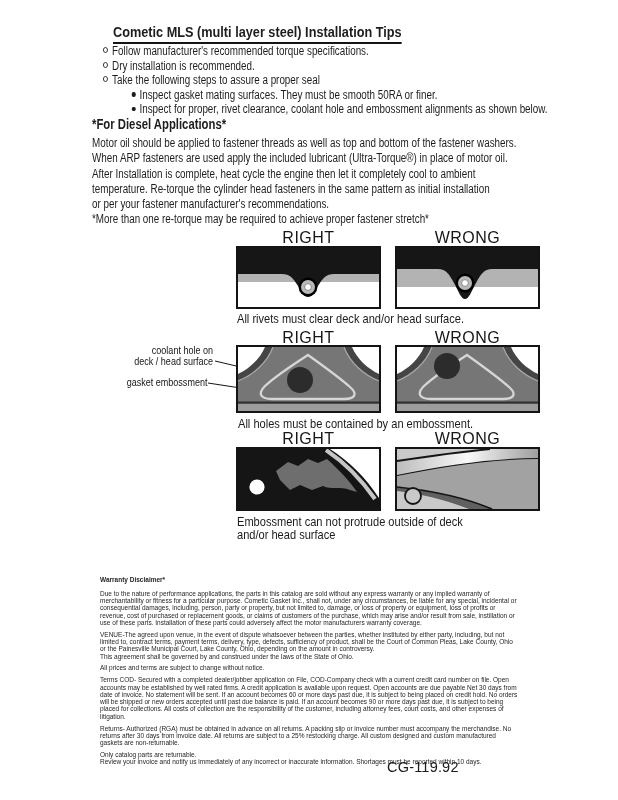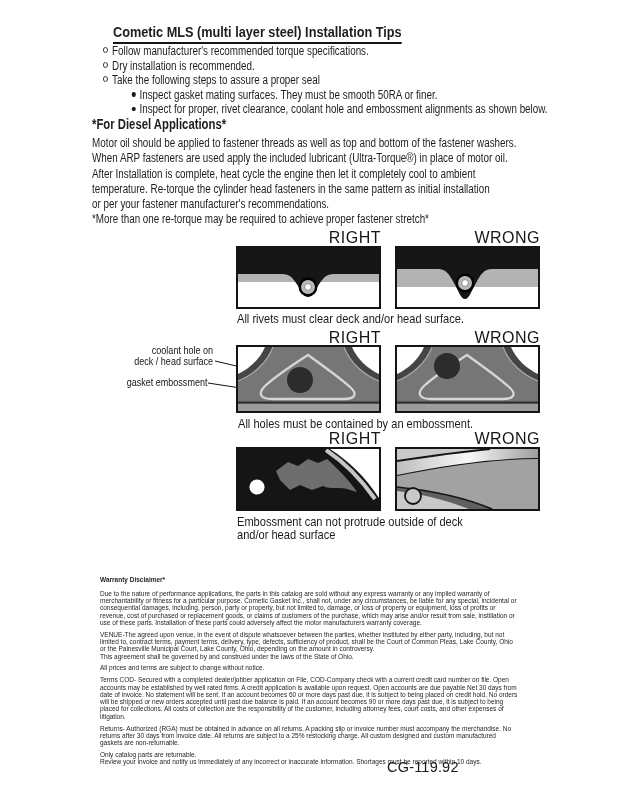--- a/index.html
+++ b/index.html
@@ -12,21 +12,21 @@
          border-bottom:2px solid #151515;padding-bottom:1px;}
   .bullets{left:103px;top:44px;font-size:12px;line-height:14.6px;white-space:nowrap;}
   .b-sub{margin-left:35px;}
   .mk-o{display:inline-block;width:4px;height:4px;border:1px solid #2a2a2a;border-radius:50%;
         margin-right:5px;vertical-align:2px;}
   .mk-f{display:inline-block;width:4.5px;height:4.5px;background:#1d1d1d;border-radius:50%;
         margin-right:5px;vertical-align:2px;}
   .dheading{left:92px;top:117px;font-size:13.8px;font-weight:bold;white-space:nowrap;}
   .para{font-size:12px;line-height:15.2px;white-space:pre-line;width:640px;}
   .note{font-size:12px;white-space:nowrap;}
-  .rw-label{width:145px;text-align:right;font-size:16px;letter-spacing:0.5px;color:#161616;}
+  .rw-label{width:145px;text-align:center;font-size:16px;letter-spacing:0.5px;color:#161616;}
   .dbox{border:2px solid #141414;background:#fff;}
   .dbox svg{display:block;width:100%;height:100%;}
   .caption{font-size:13.5px;line-height:13.4px;white-space:pre-line;color:#1b1b1b;}
   .callout{font-size:11px;line-height:11.4px;text-align:right;white-space:pre-line;color:#161616;}
   .legal{left:100px;top:576px;width:420px;font-size:6.5px;line-height:7.3px;color:#252525;}
   .legal .lh{font-weight:bold;margin:0 0 6.5px 0;}
   .legal p{margin:0 0 4.5px 0;}
   .legal p.tight{margin-bottom:0;}
   .docnum{left:387px;top:759px;font-size:14.5px;letter-spacing:0.2px;color:#1b1b1b;}
 </style>

